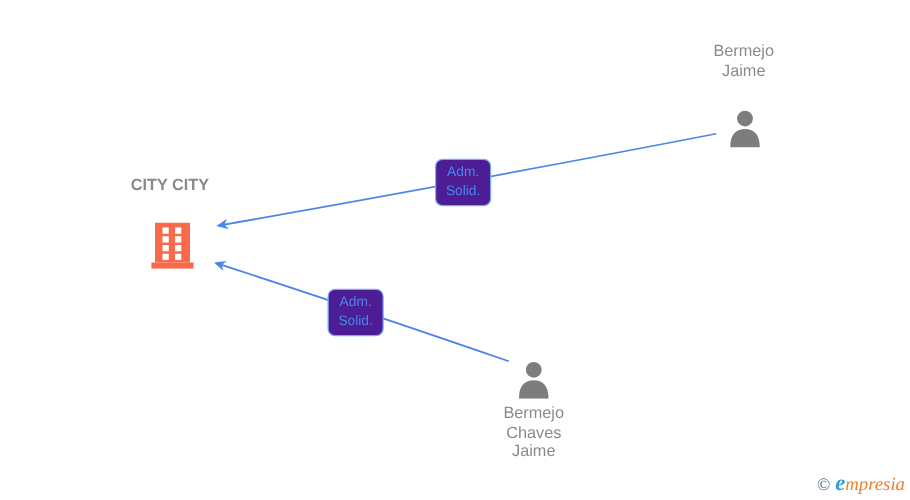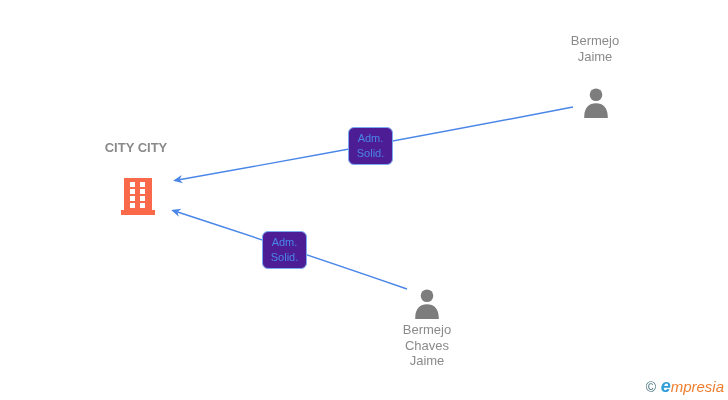--- a/index.html
+++ b/index.html
@@ -24,21 +24,21 @@
     color:var(--name-gray,#8a8a8a); font-size:13px; line-height:15.5px;
   }
   .company-name { font-weight:bold; line-height:16px; }
   .node-icon { position:absolute; }
   .person-icon { fill:var(--person-gray,#7d7d7d); }
   .bldg-body { fill:var(--building-orange,#f9694a); }
   .bldg-win  { fill:#ffffff; }
 
   .logo {
     position:absolute; right:4px; bottom:3px; white-space:nowrap;
-    font-family:Liberation Sans, sans-serif; font-style:italic; cursor:pointer;
+    font-family:Liberation Serif, serif; font-style:italic; cursor:pointer;
   }
   .logo .copy { color:var(--logo-copyright-teal,#46707e); font-style:normal; font-size:14px; }
   .logo .brand-e { color:var(--logo-e-blue,#2f9fd6); font-size:18px; font-weight:bold; }
   .logo .brand-rest { color:var(--logo-rest-orange,#ef7d2e); font-size:15px; }
 </style>
 </head>
 <body>
 
 <div id="canvas">
 

